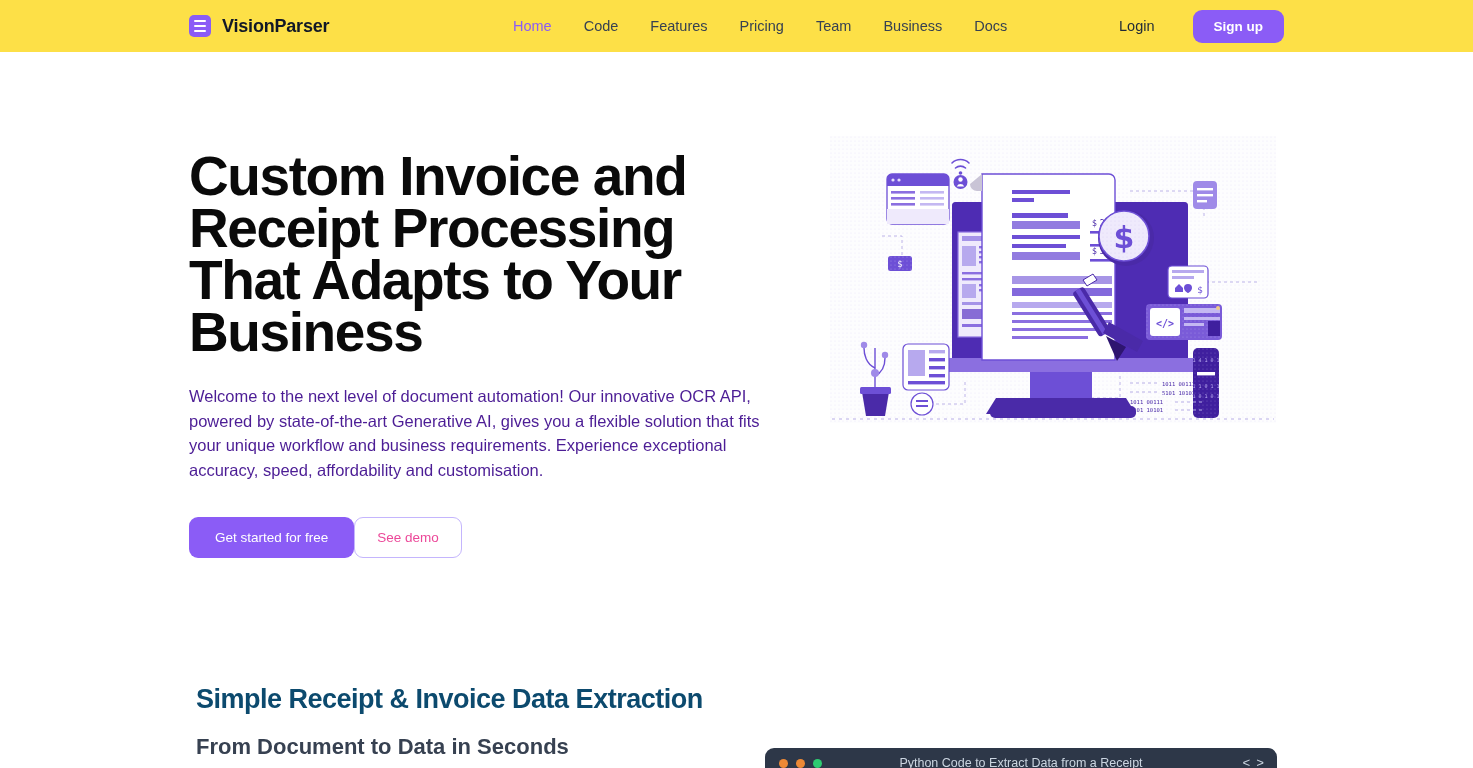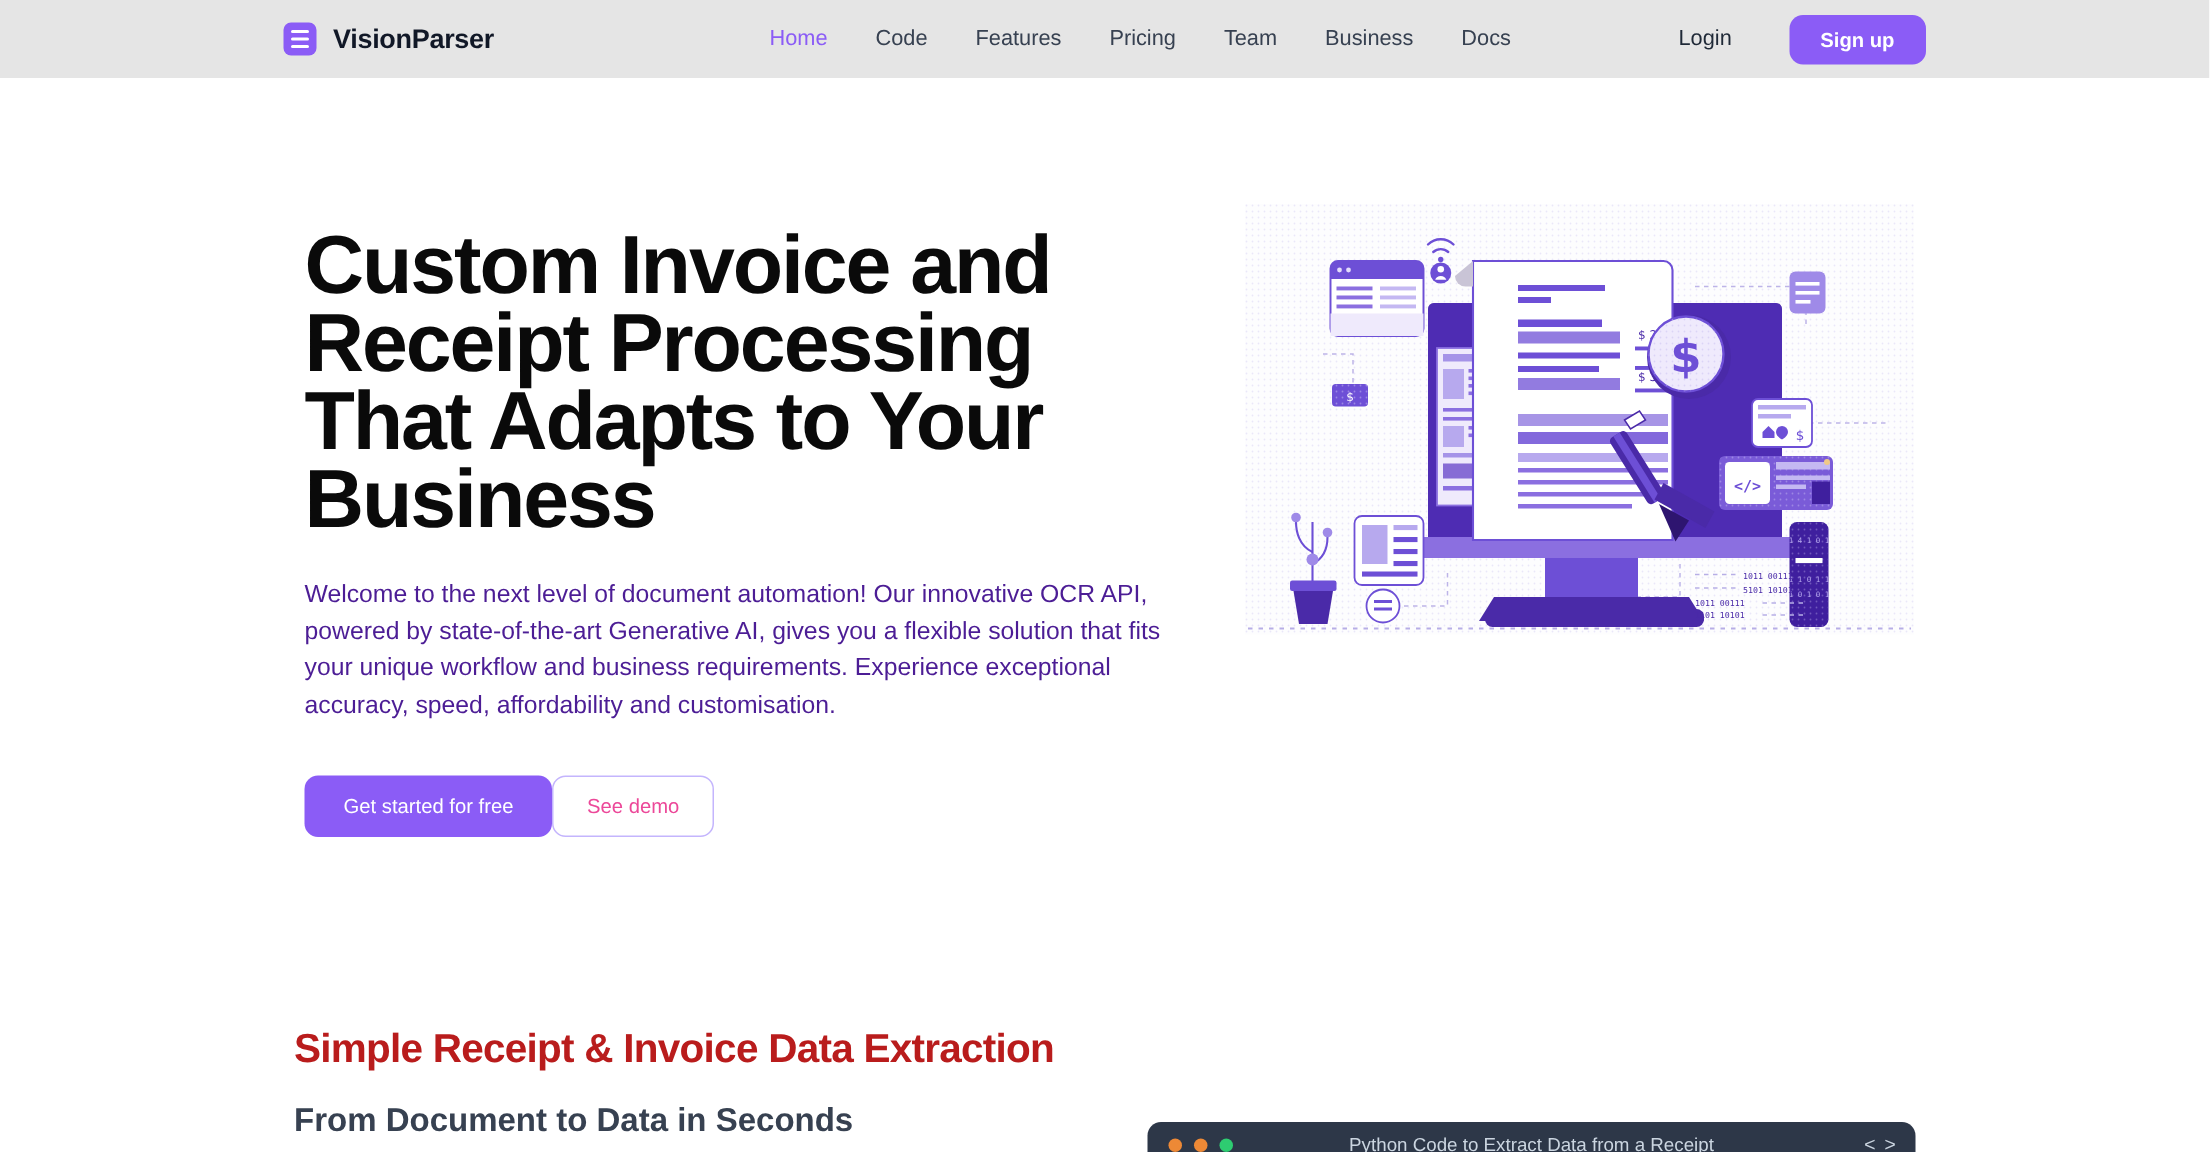--- a/index.html
+++ b/index.html
@@ -16,21 +16,21 @@
   .page { position: relative; width: 1473px; height: 768px; background: #ffffff; }
 
   
   .navbar {
     position: absolute;
     top: 0; left: 0;
     width: 1473px;
     height: 52px;
     display: flex;
     align-items: center;
-    background: #e5e5e5;
+    background: #fde047;
   }
 
   .brand {
     position: absolute;
     left: 189px;
     display: flex;
     align-items: center;
     gap: 11px;
     cursor: pointer;
   }
@@ -96,21 +96,21 @@
     border-radius: 9px;
     padding: 9px 21px;
     cursor: pointer;
     white-space: nowrap;
     font-family: "Liberation Sans", sans-serif;
   }
 
   
   .hero-copy {
     position: absolute;
-    left: 203px;
+    left: 189px;
     top: 150px;
     width: 600px;
   }
   .hero-title {
     font-size: 55px;
     line-height: 52px;
     font-weight: bold;
     color: #0a0a0a;
     letter-spacing: -1.4px;
     max-width: 500px;
@@ -164,21 +164,21 @@
 
   
   .section2-head {
     position: absolute;
     left: 196px;
     top: 684px;
   }
   .section-title {
     font-size: 27px;
     font-weight: bold;
-    color: #b91c1c;
+    color: #0c4a6e;
     letter-spacing: -0.5px;
     white-space: nowrap;
   }
   .section-subtitle {
     margin-top: 19px;
     font-size: 22px;
     font-weight: bold;
     color: #374151;
     white-space: nowrap;
   }

